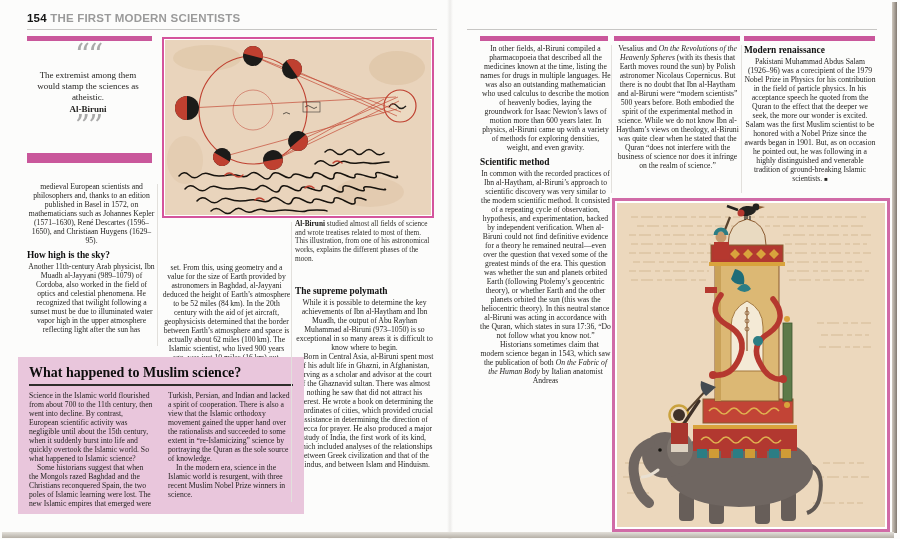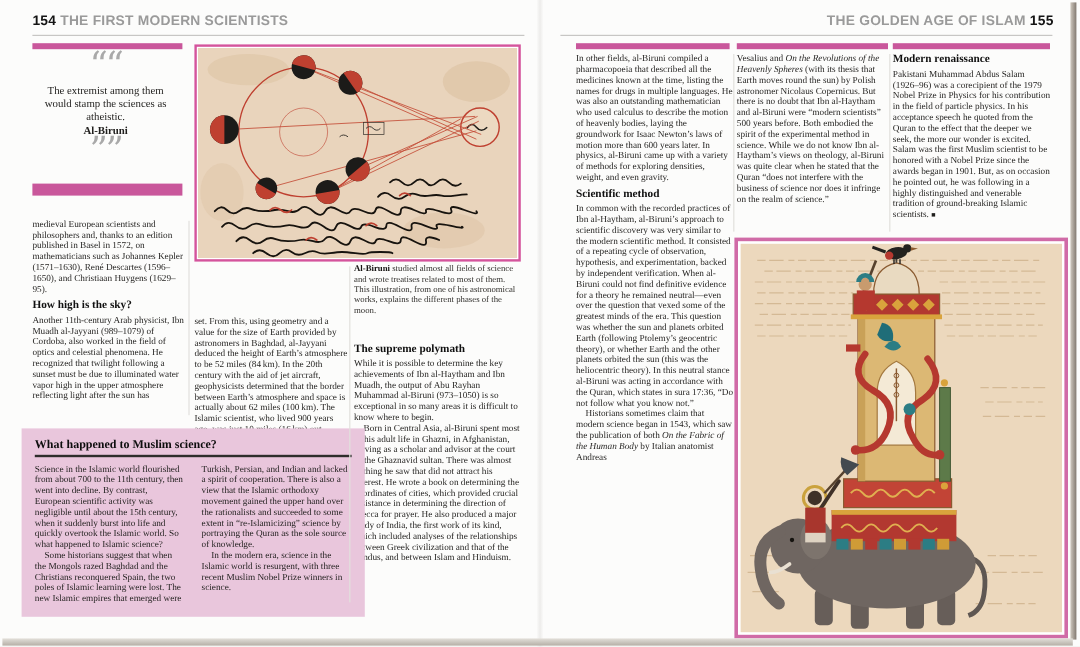--- a/index.html
+++ b/index.html
@@ -32,21 +32,21 @@
 
   .quote { position:absolute; left:21px; top:43px; width:134px; text-align:center; }
   .qmark { font-family:"DejaVu Serif", serif; font-size:30px; color:#a9a9a9;
     line-height:24px; height:24px; letter-spacing:-2px; }
   .quote .qt { font-size:9px; line-height:11px; margin:3px 12px 1px; }
   .quote .qa { font-size:9px; font-weight:bold; }
   .thickbar { position:absolute; left:27px; top:153px; width:125px; height:10px;
     background:var(--accent,#c9579b); }
 
   .body-col { position:absolute; font-size:7.7px; line-height:9px; text-align:left; }
-  .body-col p { margin:0; }
+  .body-col p { margin:0;text-align:center; }
   p.ind { text-indent:8px; }
   .body-col h3 { font-size:9.4px; line-height:10px; margin:5px 0 2px; color:#101010; }
   #col1 { left:27px;  top:182px; width:129px; }
   #col2 { left:162px; top:221px; width:129px;margin-top:42px; }
   #polymath { left:295px; top:281px; width:139px; }
   #col4 { left:480px; top:44px; width:131px; }
   #col5 { left:614px; top:44px; width:127px; }
   #col6 { left:744px; top:40px; width:132px; }
   .cap { position:absolute; font-size:7.3px; line-height:8.7px; color:#32302d; }
   .cap b { color:#161412; }
@@ -55,45 +55,41 @@
   .endmark { font-size:6px; }
 
   .colrule { position:absolute; width:1px; background:#e2e0dc; }
   #cr1 { left:157px; top:184px; height:162px; }
   #cr2 { left:291px; top:222px; height:280px; }
   #cr3 { left:611px; top:45px; height:148px; }
   #cr4 { left:741px; top:45px; height:148px; }
 
   .box { position:absolute; left:18px; top:357px; width:286px; height:157px;
     background:var(--box_bg,#e9c6dc); padding:8px 11px 6px; }
-  .box h2 { font-size:10px; margin:0 0 3px; color:#0e0e0e; }
+  .box h2 { font-size:14px; margin:0 0 3px; color:#0e0e0e; }
   .box .rule { height:2px; background:#2e2d2b; margin:0 0 5px; }
   .box .cols { column-count:2; column-gap:14px; font-size:7.7px; line-height:9px; }
   .box .cols p { margin:0; }
 
   .fig { position:absolute; background:#fff; }
   #fig-moon { left:162px; top:37px; width:272px; height:181px;
     border:2px solid var(--frame,#d4549c); padding:1px; }
   #fig-elephant { left:612px; top:198px; width:278px; height:334px;
     border:3px solid #d06ba7; padding:2px; }
   .fig svg { display:block; width:100%; height:100%; }
 </style>
 </head>
 <body>
 
 <div class="spread">
   <div class="fold"></div>
 
   <div class="hdr" id="hdr-left">
     <span class="num">154</span>
     <span class="ttl">THE FIRST MODERN SCIENTISTS</span>
-  </div>
-  <div class="hdr" id="hdr-right">
-    <span class="ttl">THE GOLDEN AGE OF ISLAM</span>
-    <span class="num">155</span>
   </div>
   <div class="hdr-rule" id="rule-left"></div>
   <div class="hdr-rule" id="rule-right"></div>
 
   <div class="bar" id="bar-q"></div>
   <div class="bar" id="bar-r1"></div>
   <div class="bar" id="bar-r2"></div>
   <div class="bar" id="bar-r3"></div>
 
   <div class="quote">

